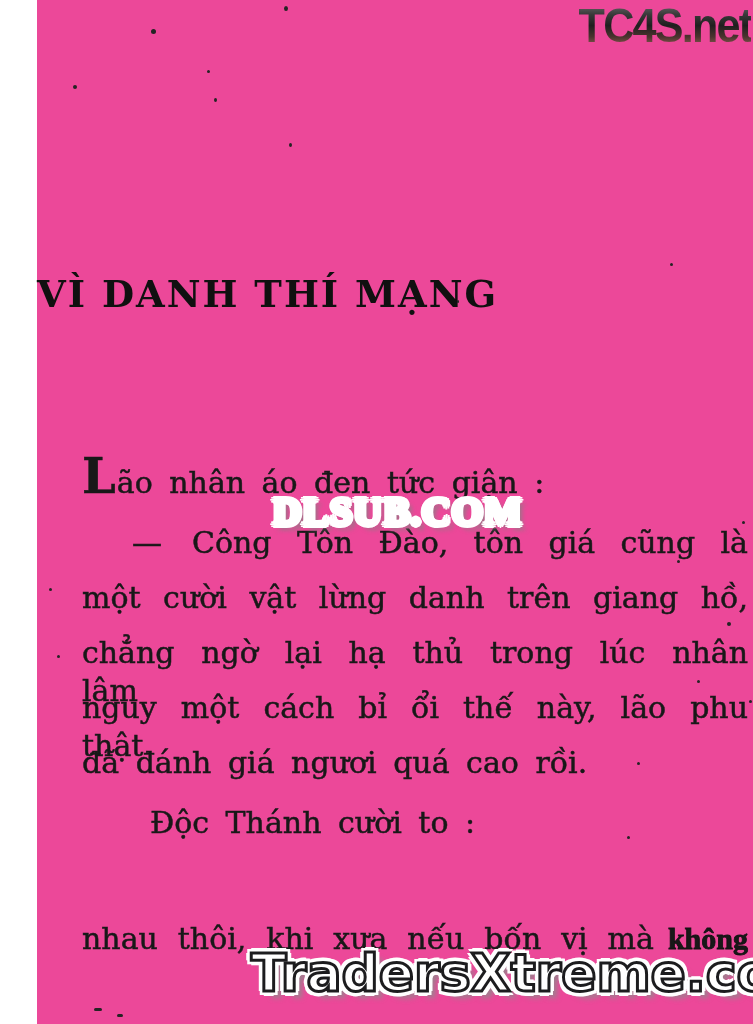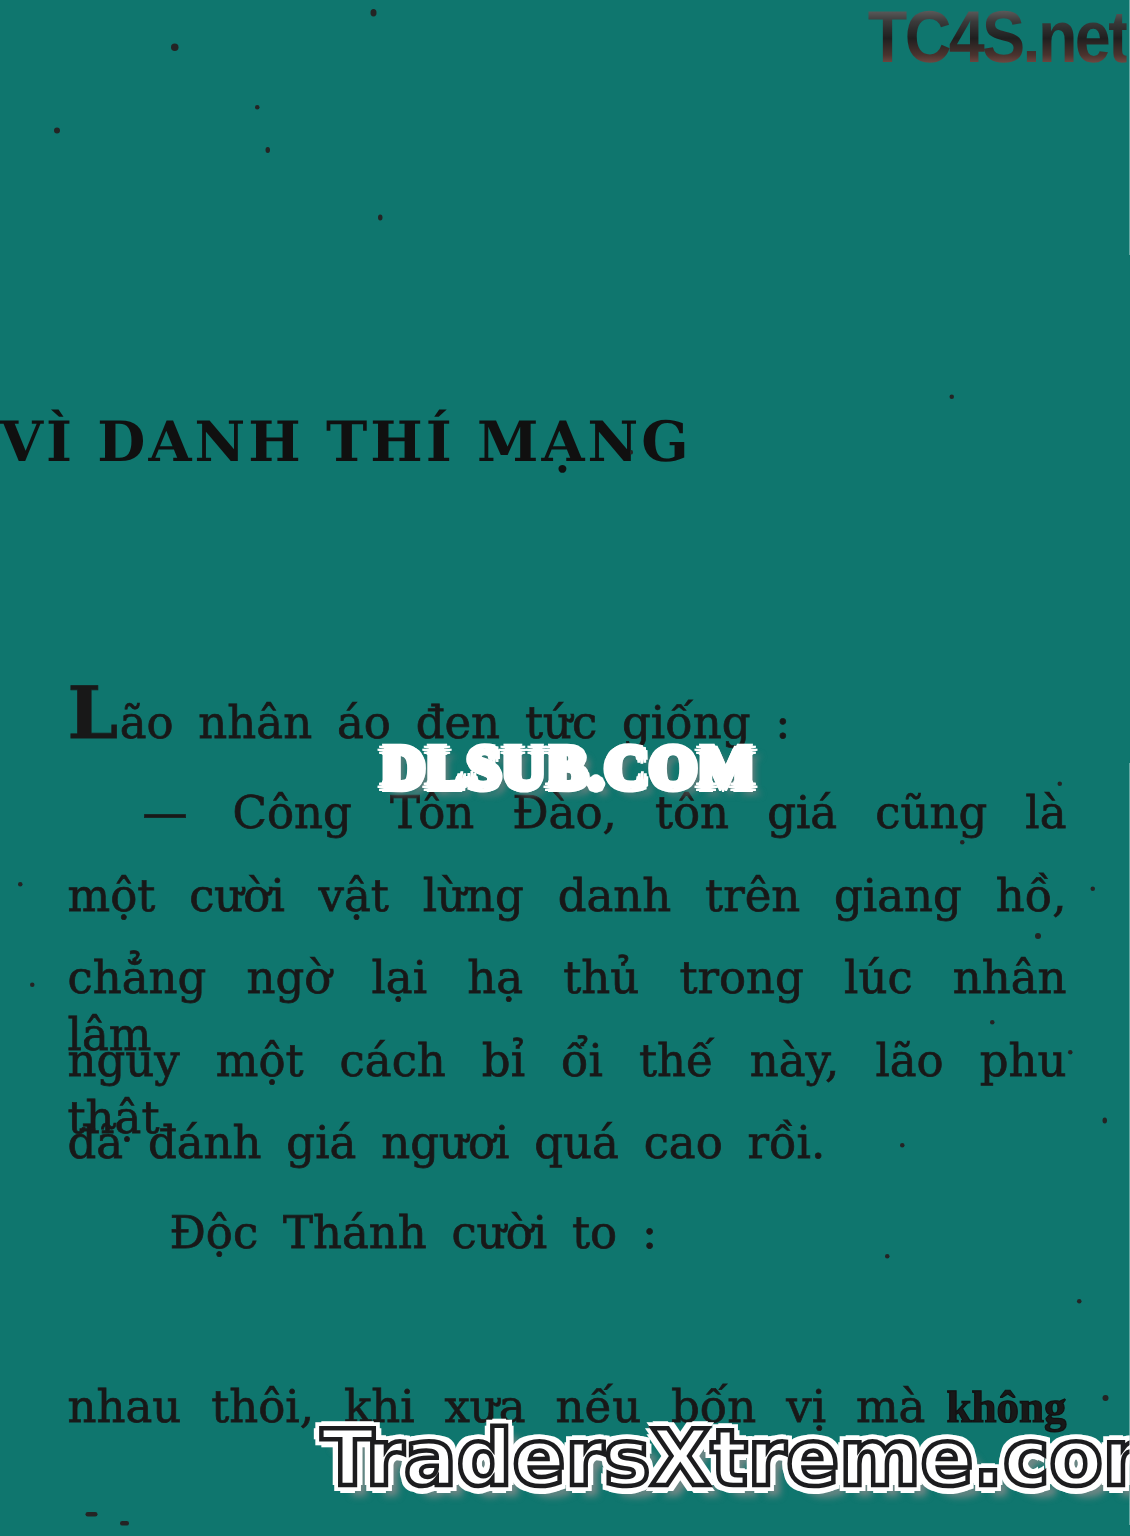--- a/index.html
+++ b/index.html
@@ -1,21 +1,21 @@
 <!DOCTYPE html>
 <html><head>
 <meta charset="utf-8">
 <style>
   html,body{margin:0;padding:0;}
   body{
     width:753px;height:1024px;position:relative;overflow:hidden;
     background:#ffffff;
     font-family:"DejaVu Serif","Liberation Serif",serif;
   }
-  .page{position:absolute;inset:0;background:#0f766e;}
+  .page{position:absolute;inset:0;background:#ec4899;margin-left:37px;}
 
   
   .wm-top{
     position:absolute;top:0px;right:2px;
     font-family:"Liberation Sans","DejaVu Sans",sans-serif;
     font-weight:bold;font-size:49px;letter-spacing:-2px;line-height:1.05;
     transform:scaleX(.88);transform-origin:100% 0;
     background:linear-gradient(180deg,#7a7a7a 0%,#3a3a3a 28%,#1f1f1f 50%,#4a332e 72%,#8a5750 90%,#98645a 100%);
     -webkit-background-clip:text;background-clip:text;color:transparent;
   }
@@ -89,21 +89,21 @@
 </head>
 <body>
 
 <div class="page">
 
   <div class="wm-top">TC4S.net</div>
 
 
   <div class="title">VÌ DANH THÍ MẠNG</div>
 
-  <div class="line l0"><span class="dropcap">L</span><span>ão nhân áo đen tức giống :</span></div>
+  <div class="line l0"><span class="dropcap">L</span><span>ão nhân áo đen tức giận :</span></div>
 
   <div class="line l1 just ind-sm"><span class="dash">—</span><span>Công Tôn Đào, tôn giá cũng là</span></div>
 
   <div class="line l2 just">một cười vật lừng danh trên giang hồ,</div>
 
   <div class="line l3 just">chẳng ngờ lại hạ thủ trong lúc nhân lâm</div>
 
   <div class="line l4 just">nguy một cách bỉ ổi thế này, lão phu thật</div>
 
   <div class="line l5">đã đánh giá ngươi quá cao rồi.</div>

